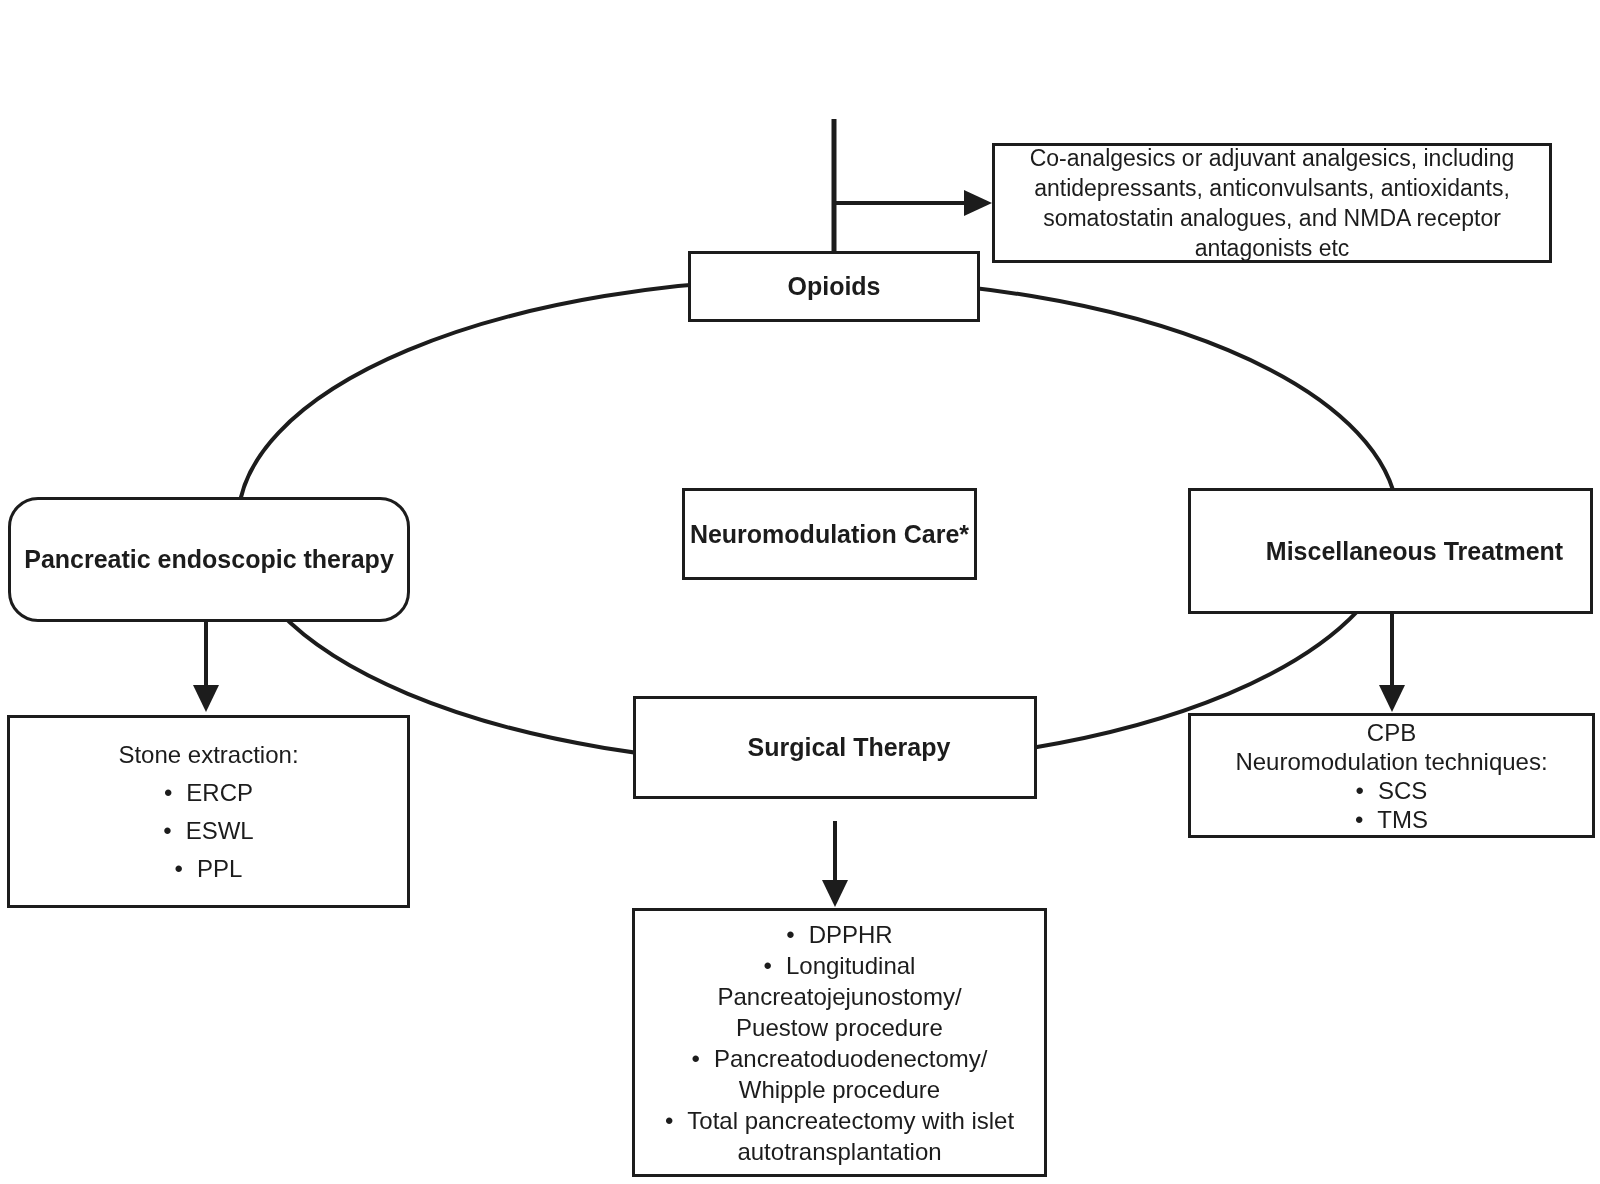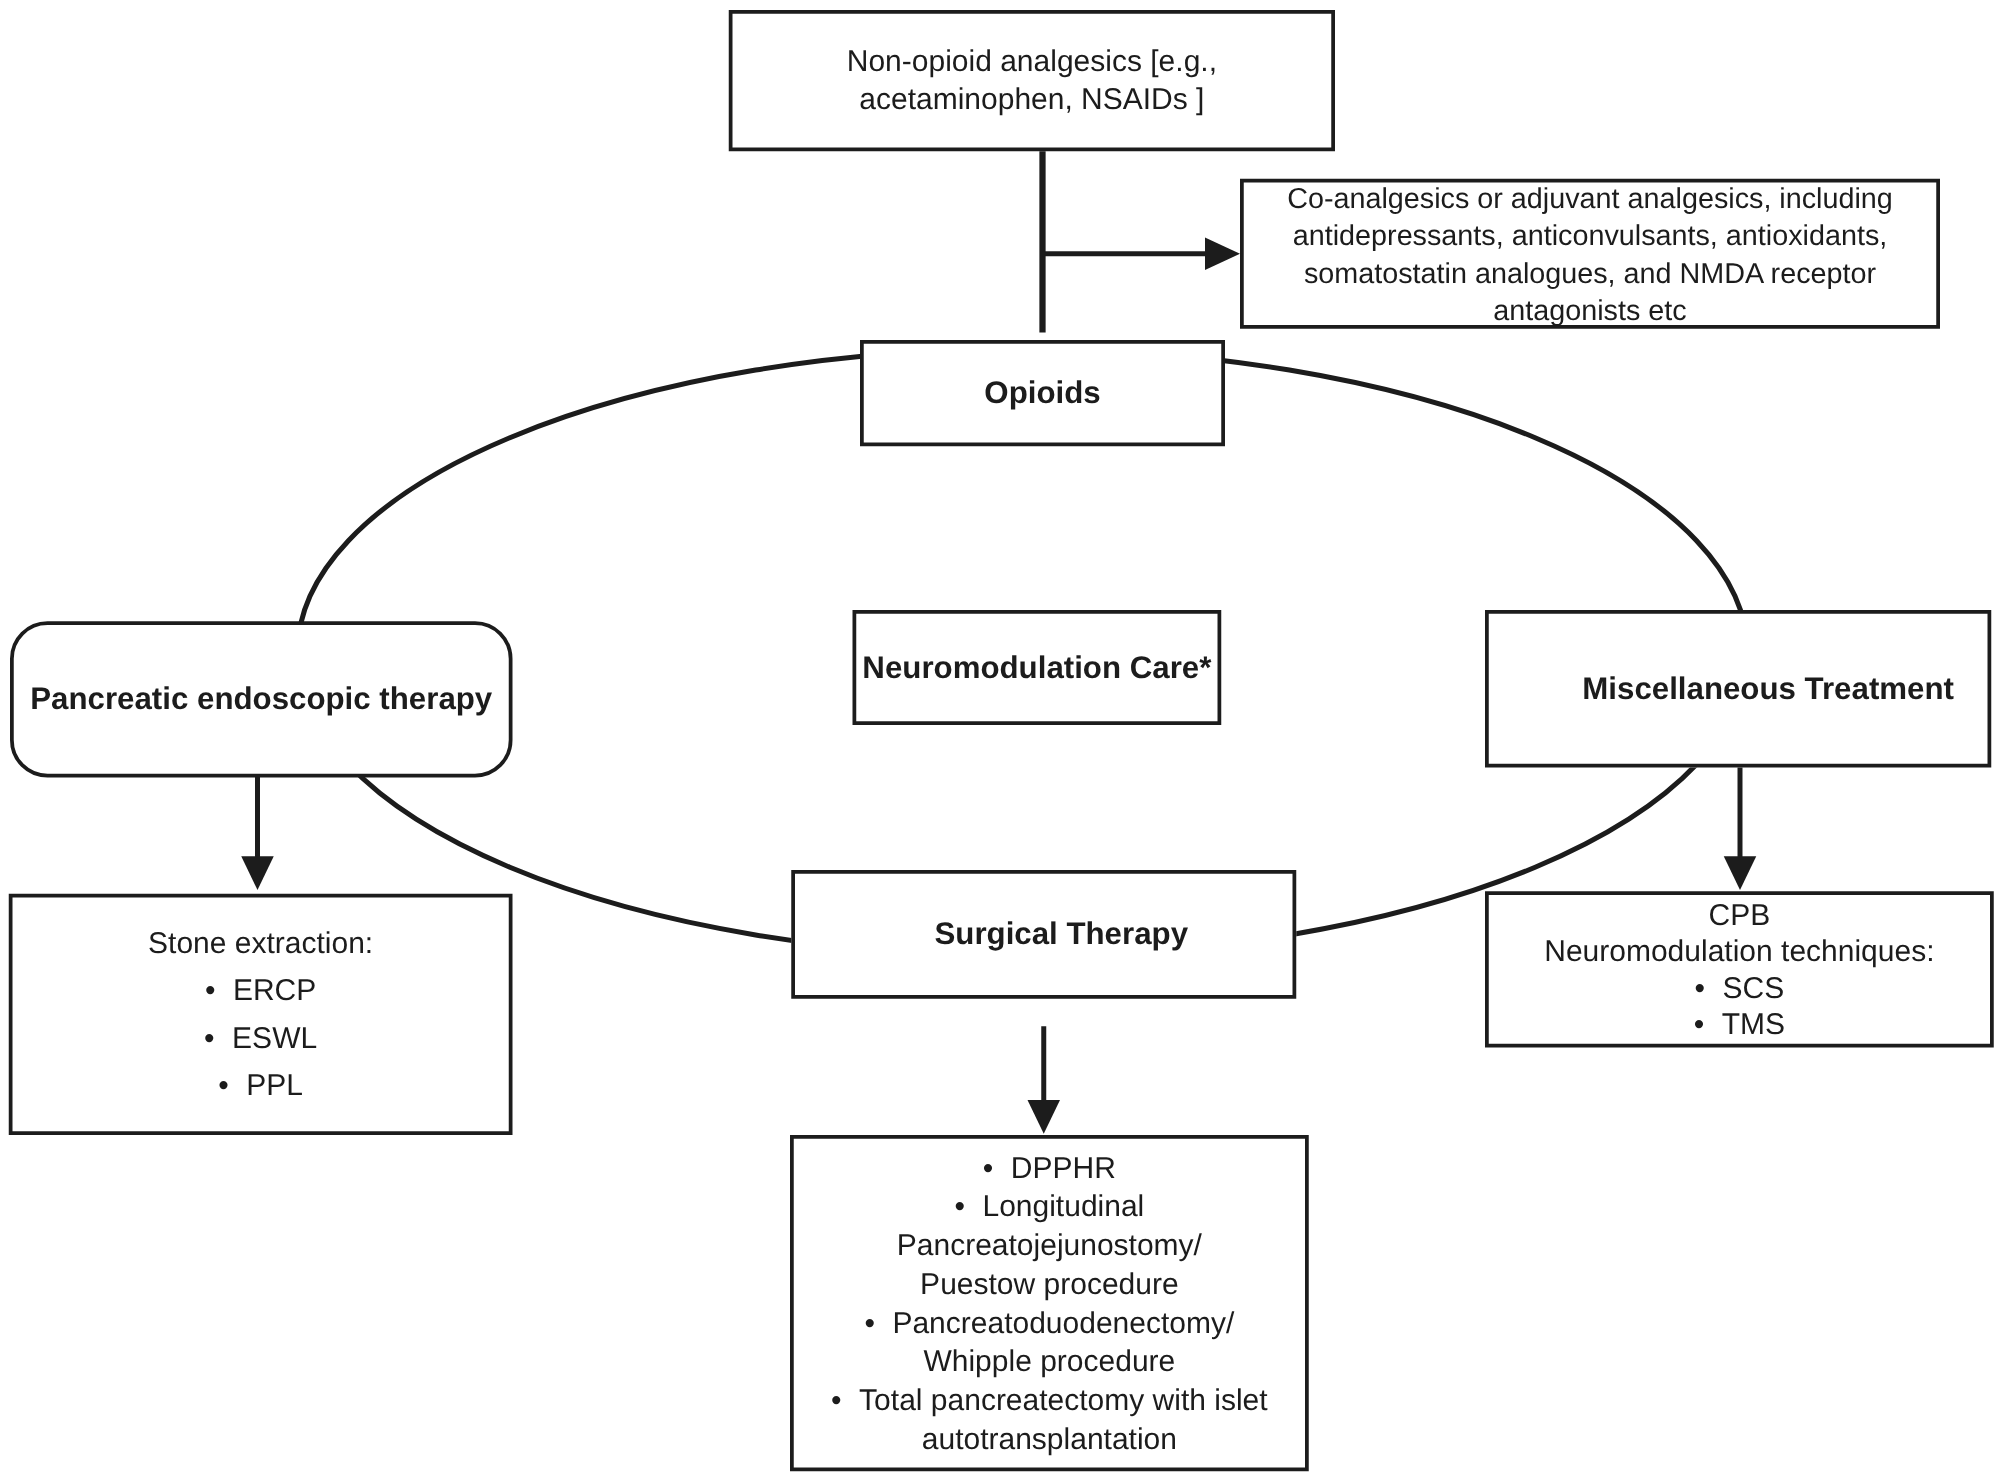--- a/index.html
+++ b/index.html
@@ -45,33 +45,29 @@
     <line x1="834" y1="203" x2="972" y2="203" stroke="#1c1c1c" stroke-width="4"></line>
     <polygon points="992,203 964,190 964,216" fill="#1c1c1c"></polygon>
     <line x1="206" y1="621" x2="206" y2="692" stroke="#1c1c1c" stroke-width="4"></line>
     <polygon points="206,712 193,685 219,685" fill="#1c1c1c"></polygon>
     <line x1="1392" y1="613" x2="1392" y2="692" stroke="#1c1c1c" stroke-width="4"></line>
     <polygon points="1392,712 1379,685 1405,685" fill="#1c1c1c"></polygon>
     <line x1="835" y1="821" x2="835" y2="887" stroke="#1c1c1c" stroke-width="4"></line>
     <polygon points="835,907 822,880 848,880" fill="#1c1c1c"></polygon>
   </svg>
 
-  <div class="box t" style="left:583px; top:8px; width:485px; height:113px;">
-    <span class="ml">Non-opioid analgesics [e.g.,
-acetaminophen, NSAIDs ]</span>
-  </div>
 
   <div class="box small" style="left:992px; top:143px; width:560px; height:120px;">
     <span class="ml">Co-analgesics or adjuvant analgesics, including
 antidepressants,  anticonvulsants, antioxidants,
 somatostatin analogues, and NMDA receptor
 antagonists etc</span>
   </div>
 
-  <div class="box bold" style="left:688px; top:272px; width:292px; height:85px;text-align:center;">
+  <div class="box bold" style="left:688px; top:251px; width:292px; height:71px;text-align:center;">
     <span class="ml">Opioids</span>
   </div>
 
   <div class="box bold" style="left:8px; top:497px; width:402px; height:125px;border-radius:30px;">
     <span class="ml">Pancreatic endoscopic therapy</span>
   </div>
 
   <div class="box bold" style="left:682px; top:488px; width:295px; height:92px;">
     <span class="ml">Neuromodulation Care*</span>
   </div>

